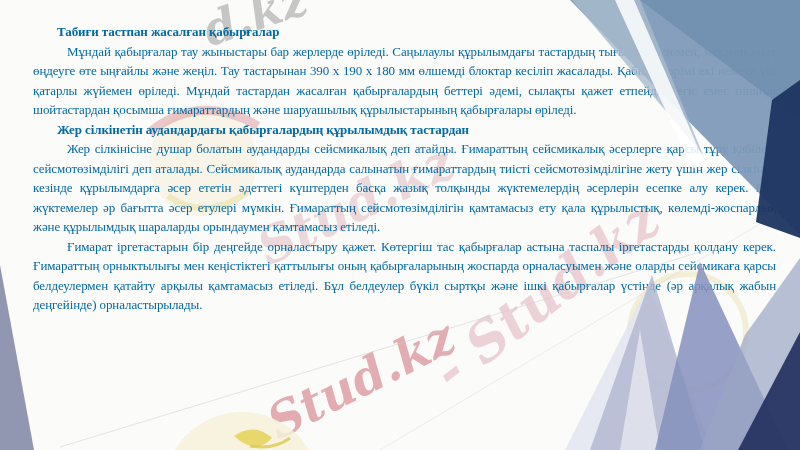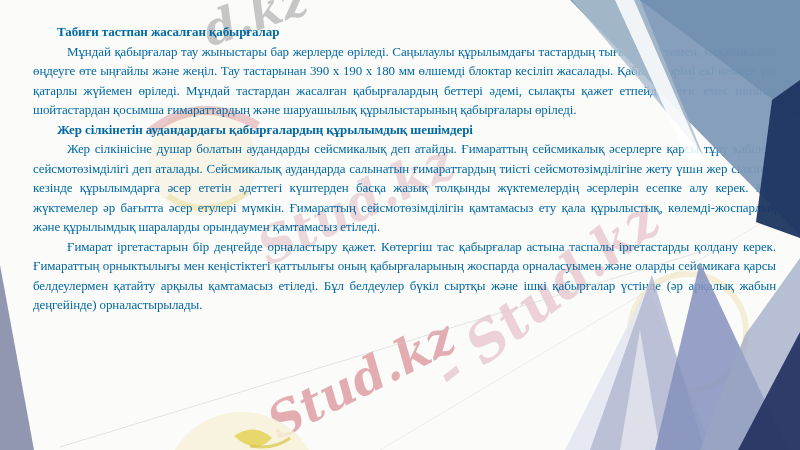--- a/index.html
+++ b/index.html
@@ -70,21 +70,21 @@
       <path d="M250,446 q24,4 40,-8" stroke="#d8c23e" stroke-width="3" fill="none" opacity="0.7"></path>
     </g>
     <g>
       <circle cx="688" cy="332" r="58" fill="none" stroke="#e8dc9e" stroke-width="6" opacity="0.4"></circle>
     </g>
   </svg>
 
   <div class="textblock">
     <p class="h">Табиғи тастпан жасалған қабырғалар</p>
     <p class="body">Мұндай қабырғалар тау жыныстары бар жерлерде өріледі. Саңылаулы құрылымдағы тастардың тығыздығы төмен, механикалық өңдеуге өте ыңғайлы және жеңіл. Тау тастарынан 390 х 190 х 180 мм өлшемді блоктар кесіліп жасалады. Қабырға өрімі екі немесе үш қатарлы жүйемен өріледі. Мұндай тастардан жасалған қабырғалардың беттері әдемі, сылақты қажет етпейді. Тегіс емес пішінді шойтастардан қосымша ғимараттардың және шаруашылық құрылыстарының қабырғалары өріледі.</p>
-    <p class="h">Жер сілкінетін аудандардағы қабырғалардың құрылымдық шешімдері</p>
+    <p class="h">Жер сілкінетін аудандардағы қабырғалардың құрылымдық тастардан</p>
     <p class="body">Жер сілкінісіне душар болатын аудандарды сейсмикалық деп атайды. Ғимараттың сейсмикалық әсерлерге қарсы тұру қабілеті сейсмотөзімділігі деп аталады. Сейсмикалық аудандарда салынатын ғимараттардың тиісті сейсмотөзімділігіне жету үшін жер сілкінісі кезінде құрылымдарға әсер ететін әдеттегі күштерден басқа жазық толқынды жүктемелердің әсерлерін есепке алу керек. Бұл жүктемелер әр бағытта әсер етулері мүмкін. Ғимараттың сейсмотөзімділігін қамтамасыз ету қала құрылыстық, көлемді-жоспарлық және құрылымдық шараларды орындаумен қамтамасыз етіледі.</p>
     <p class="body">Ғимарат іргетастарын бір деңгейде орналастыру қажет. Көтергіш тас қабырғалар астына таспалы іргетастарды қолдану керек. Ғимараттың орныктылығы мен кеңістіктегі қаттылығы оның қабырғаларының жоспарда орналасуымен және оларды сейсмикаға қарсы белдеулермен қатайту арқылы қамтамасыз етіледі. Бұл белдеулер бүкіл сыртқы және ішкі қабырғалар үстінде (әр арқалық жабын деңгейінде) орналастырылады.</p>
   </div>
 
   <svg class="fg-svg" viewBox="0 0 800 450">
 
     <line x1="60" y1="447" x2="700" y2="252" stroke="#cccccc" stroke-width="1" opacity="0.5"></line>
     <line x1="380" y1="450" x2="800" y2="200" stroke="#d5d5d5" stroke-width="1" opacity="0.4"></line>
 
     <g>

